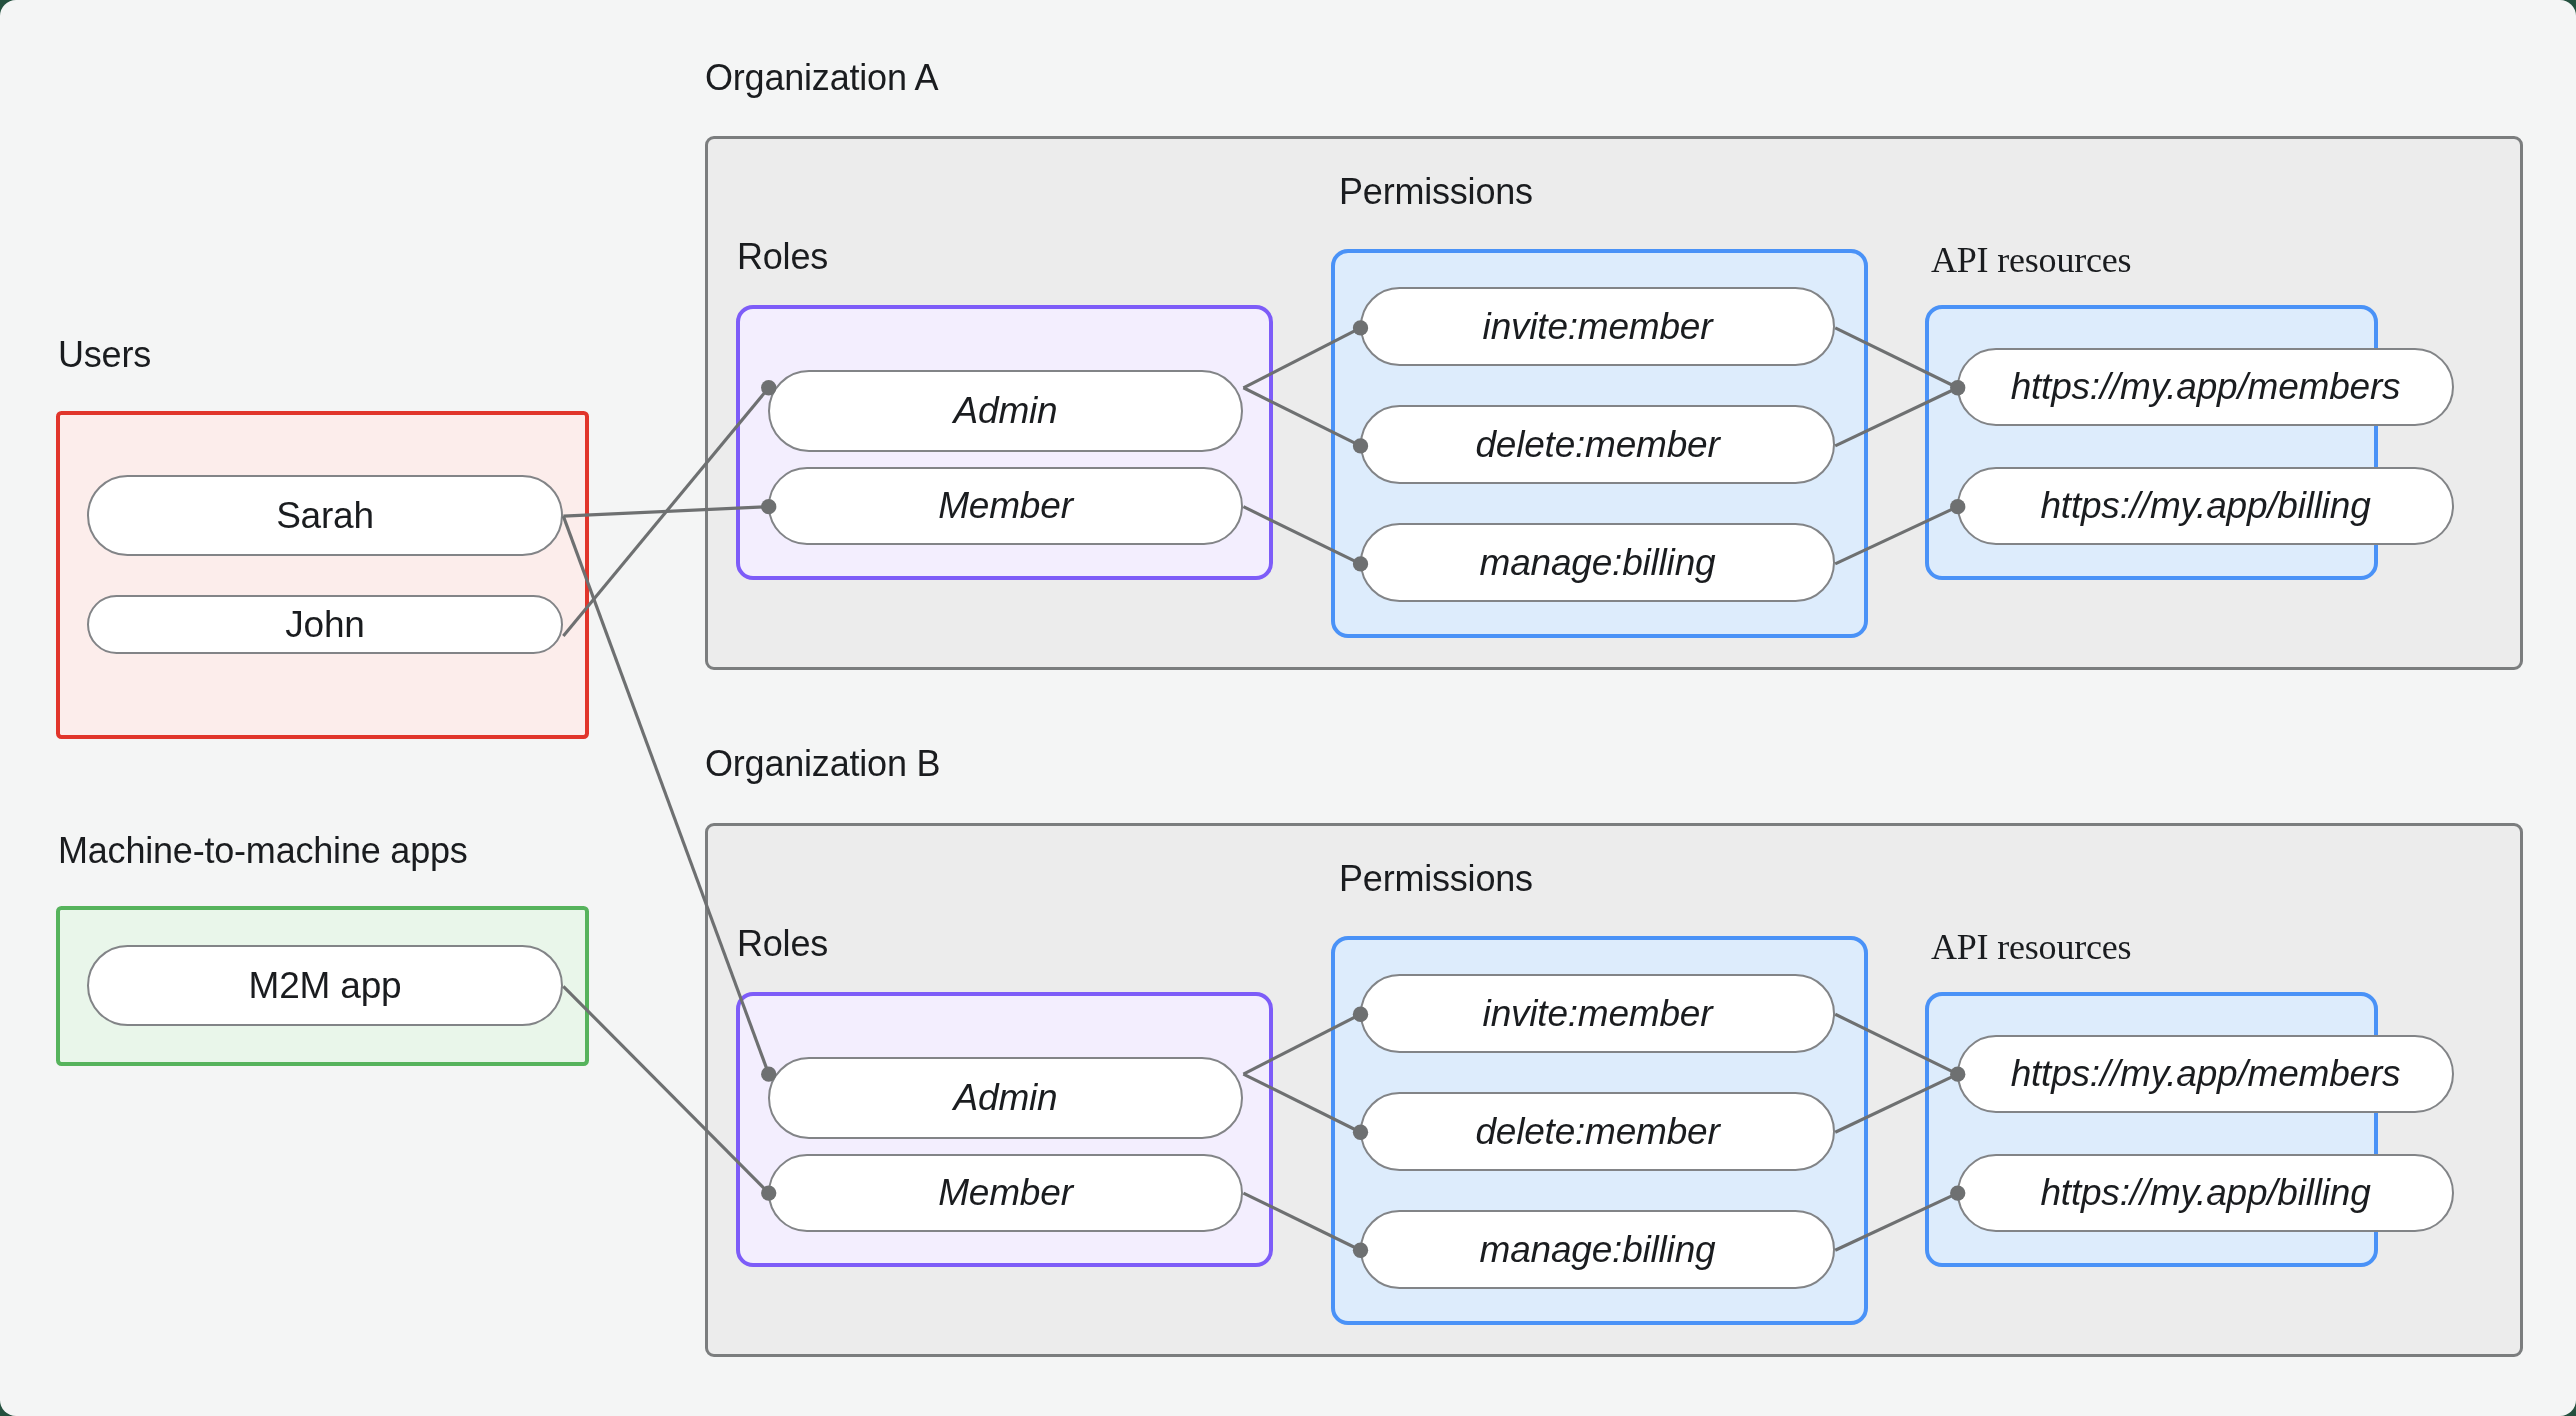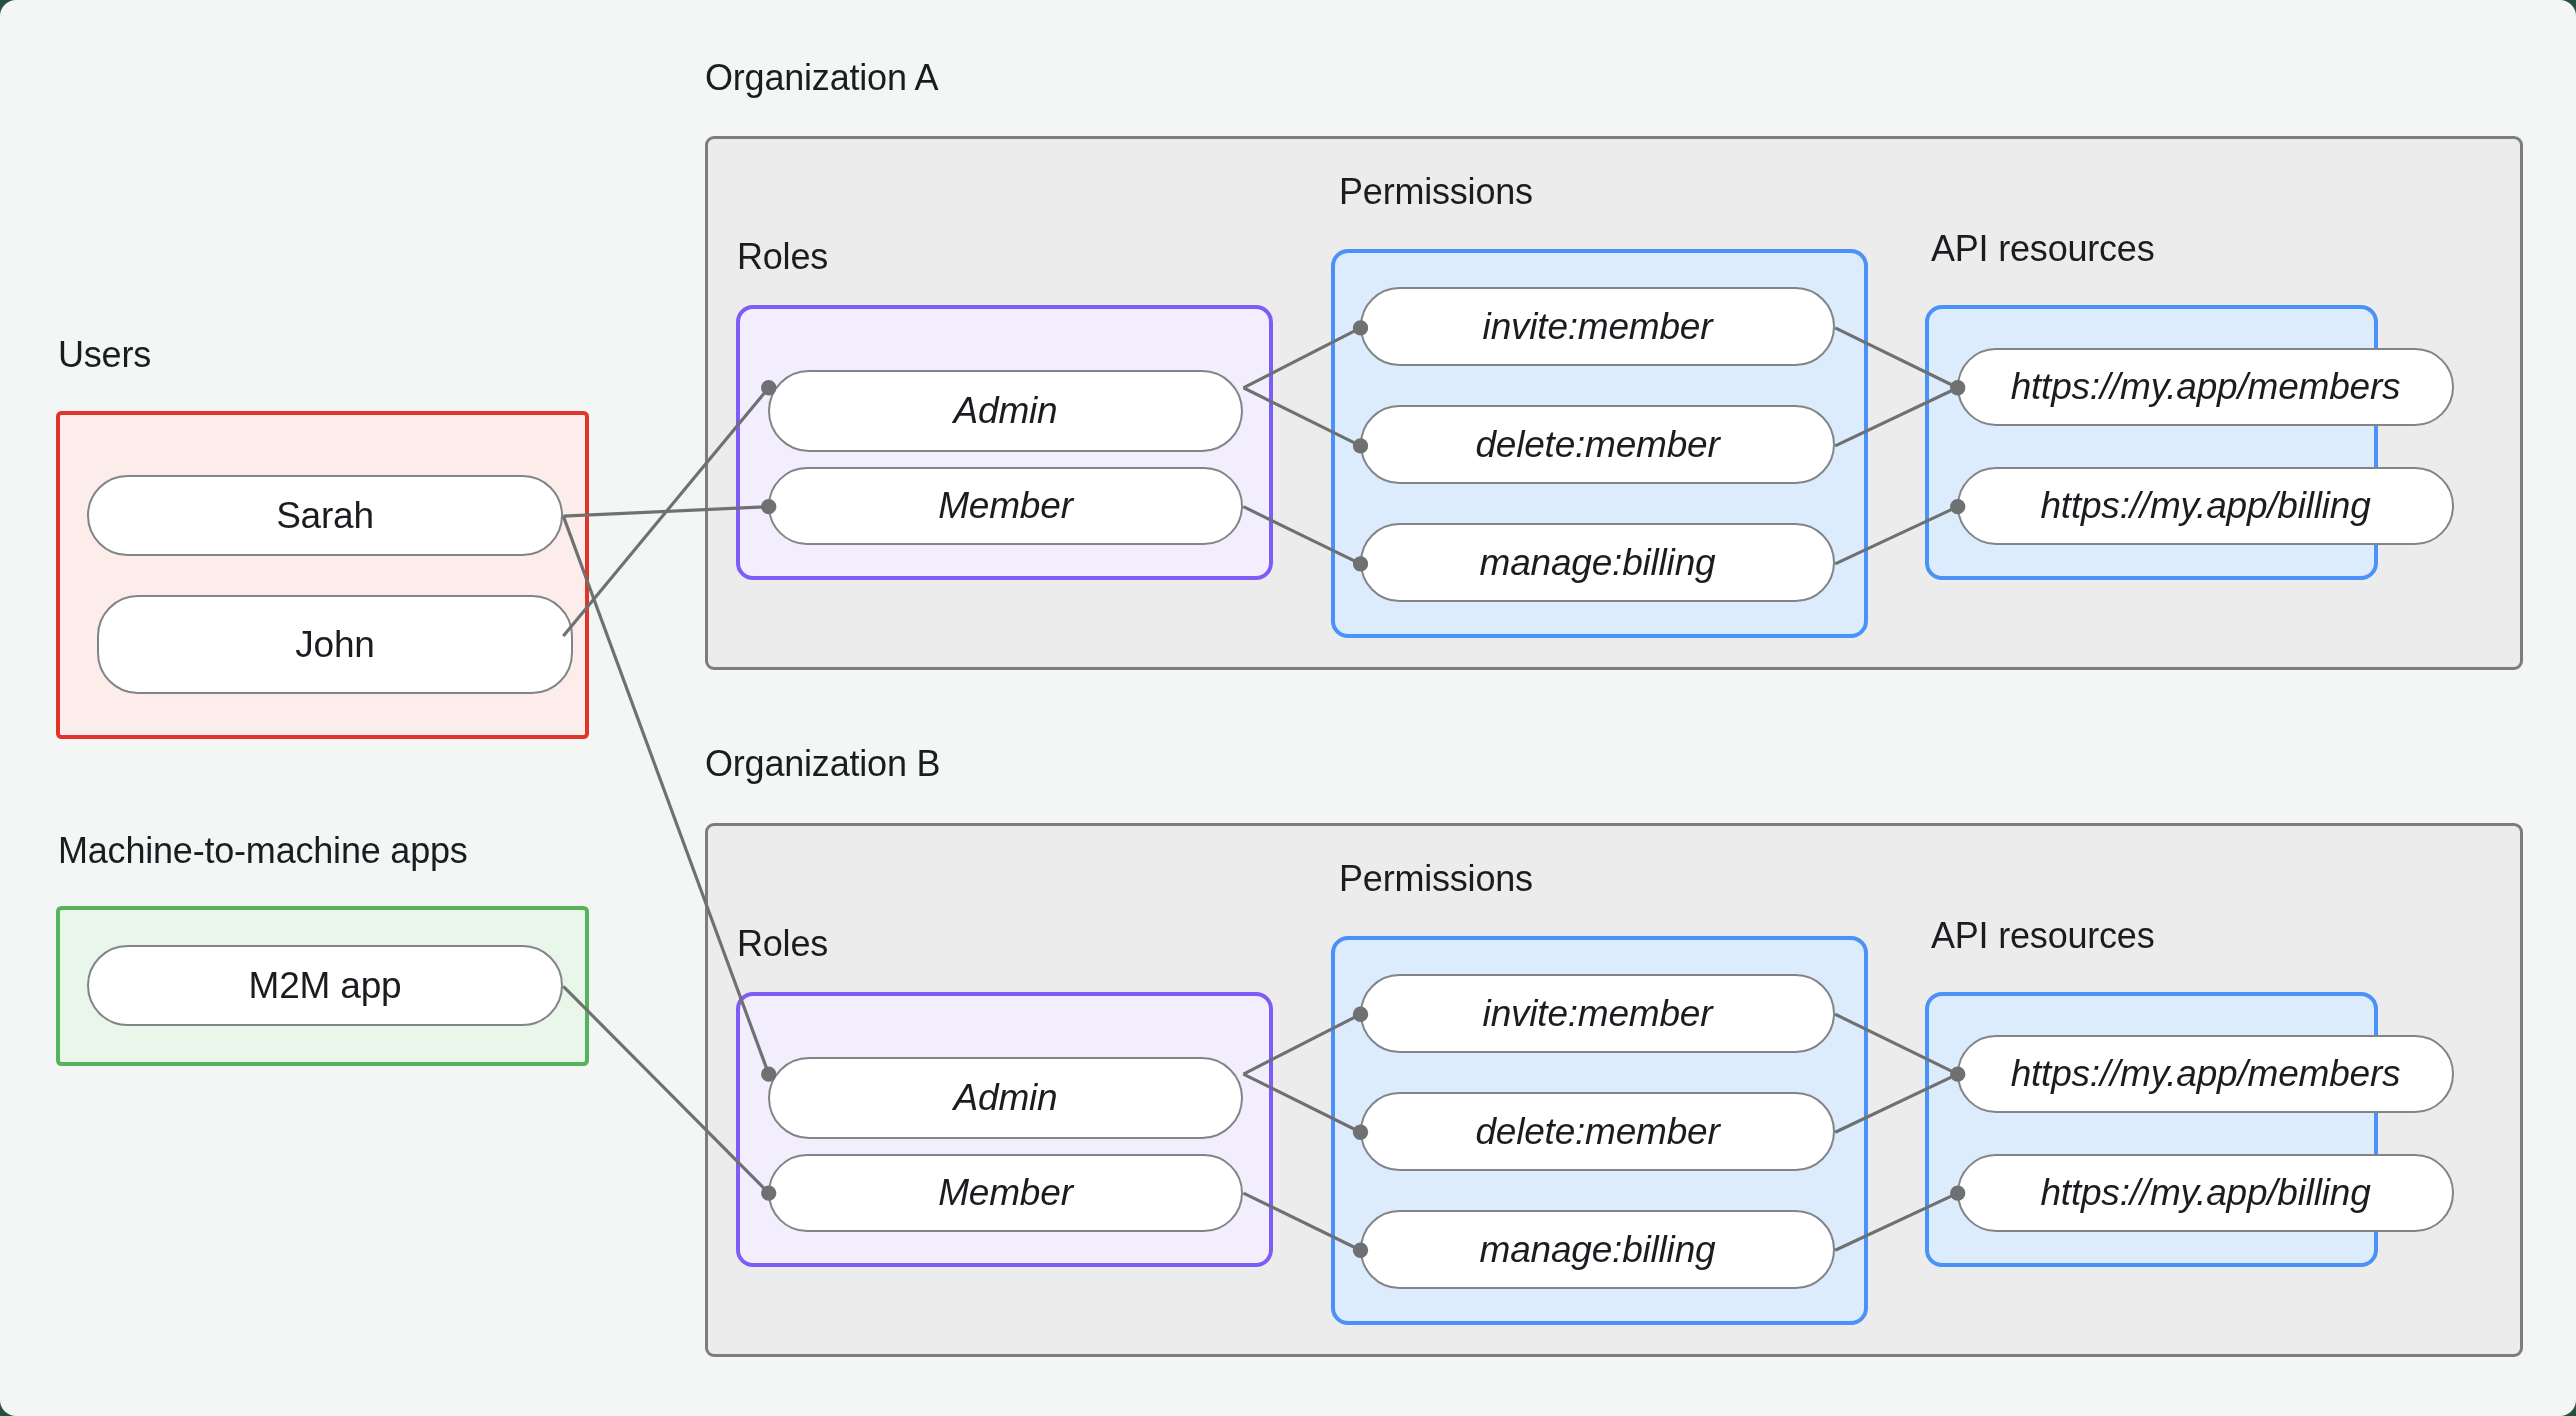--- a/index.html
+++ b/index.html
@@ -52,41 +52,41 @@
     color:var(--text);
     white-space:nowrap;
   }
   
   #users-label{left:58px;top:333px;}
   #users-box{
     position:absolute;left:56px;top:411px;width:533px;height:328px;
     background:var(--users-fill);border:4.5px solid var(--users-border);border-radius:5.4px;
   }
   #node-sarah{left:27px;top:60px;width:476px;height:81px;}
-  #node-john{left:37px;top:180px;width:476px;height:99px;}
+  #node-john{left:27px;top:180px;width:476px;height:59px;}
   #m2m-label{left:58px;top:829px;text-align:right;}
   #m2m-box{
     position:absolute;left:56px;top:906px;width:533px;height:160px;
     background:var(--m2m-fill);border:4.5px solid var(--m2m-border);border-radius:5.4px;padding-left:8px;
   }
   #node-m2m-app{left:27px;top:35px;width:476px;height:81px;}
   
   #org-a-label{left:705px;top:56px;}
   #org-b-label{left:705px;top:742px;}
   .org-box{
     position:absolute;left:705px;width:1818px;height:534px;
     background:var(--org-fill);
     border:3.6px solid var(--org-border);
     border-radius:9px;
   }
   #org-a-box{top:136px;}
   #org-b-box{top:823px;}
   .roles-label{left:29px;top:96px;}
   .permissions-label{left:631px;top:31px;}
-  .api-label{left:1223px;top:88px;}
+  .api-label{left:1223px;top:100px;font-family:Liberation Serif, serif;}
   .sub-box{position:absolute;border-radius:17px;font-style:italic;}
   .roles-box{
     left:28px;top:166px;width:537px;height:275px;
     background:var(--roles-fill);border:4.5px solid var(--roles-border);
   }
   .permissions-box{
     left:623px;top:110px;width:537px;height:389px;
     background:var(--perm-fill);border:4.5px solid var(--perm-border);
   }
   .api-box{

